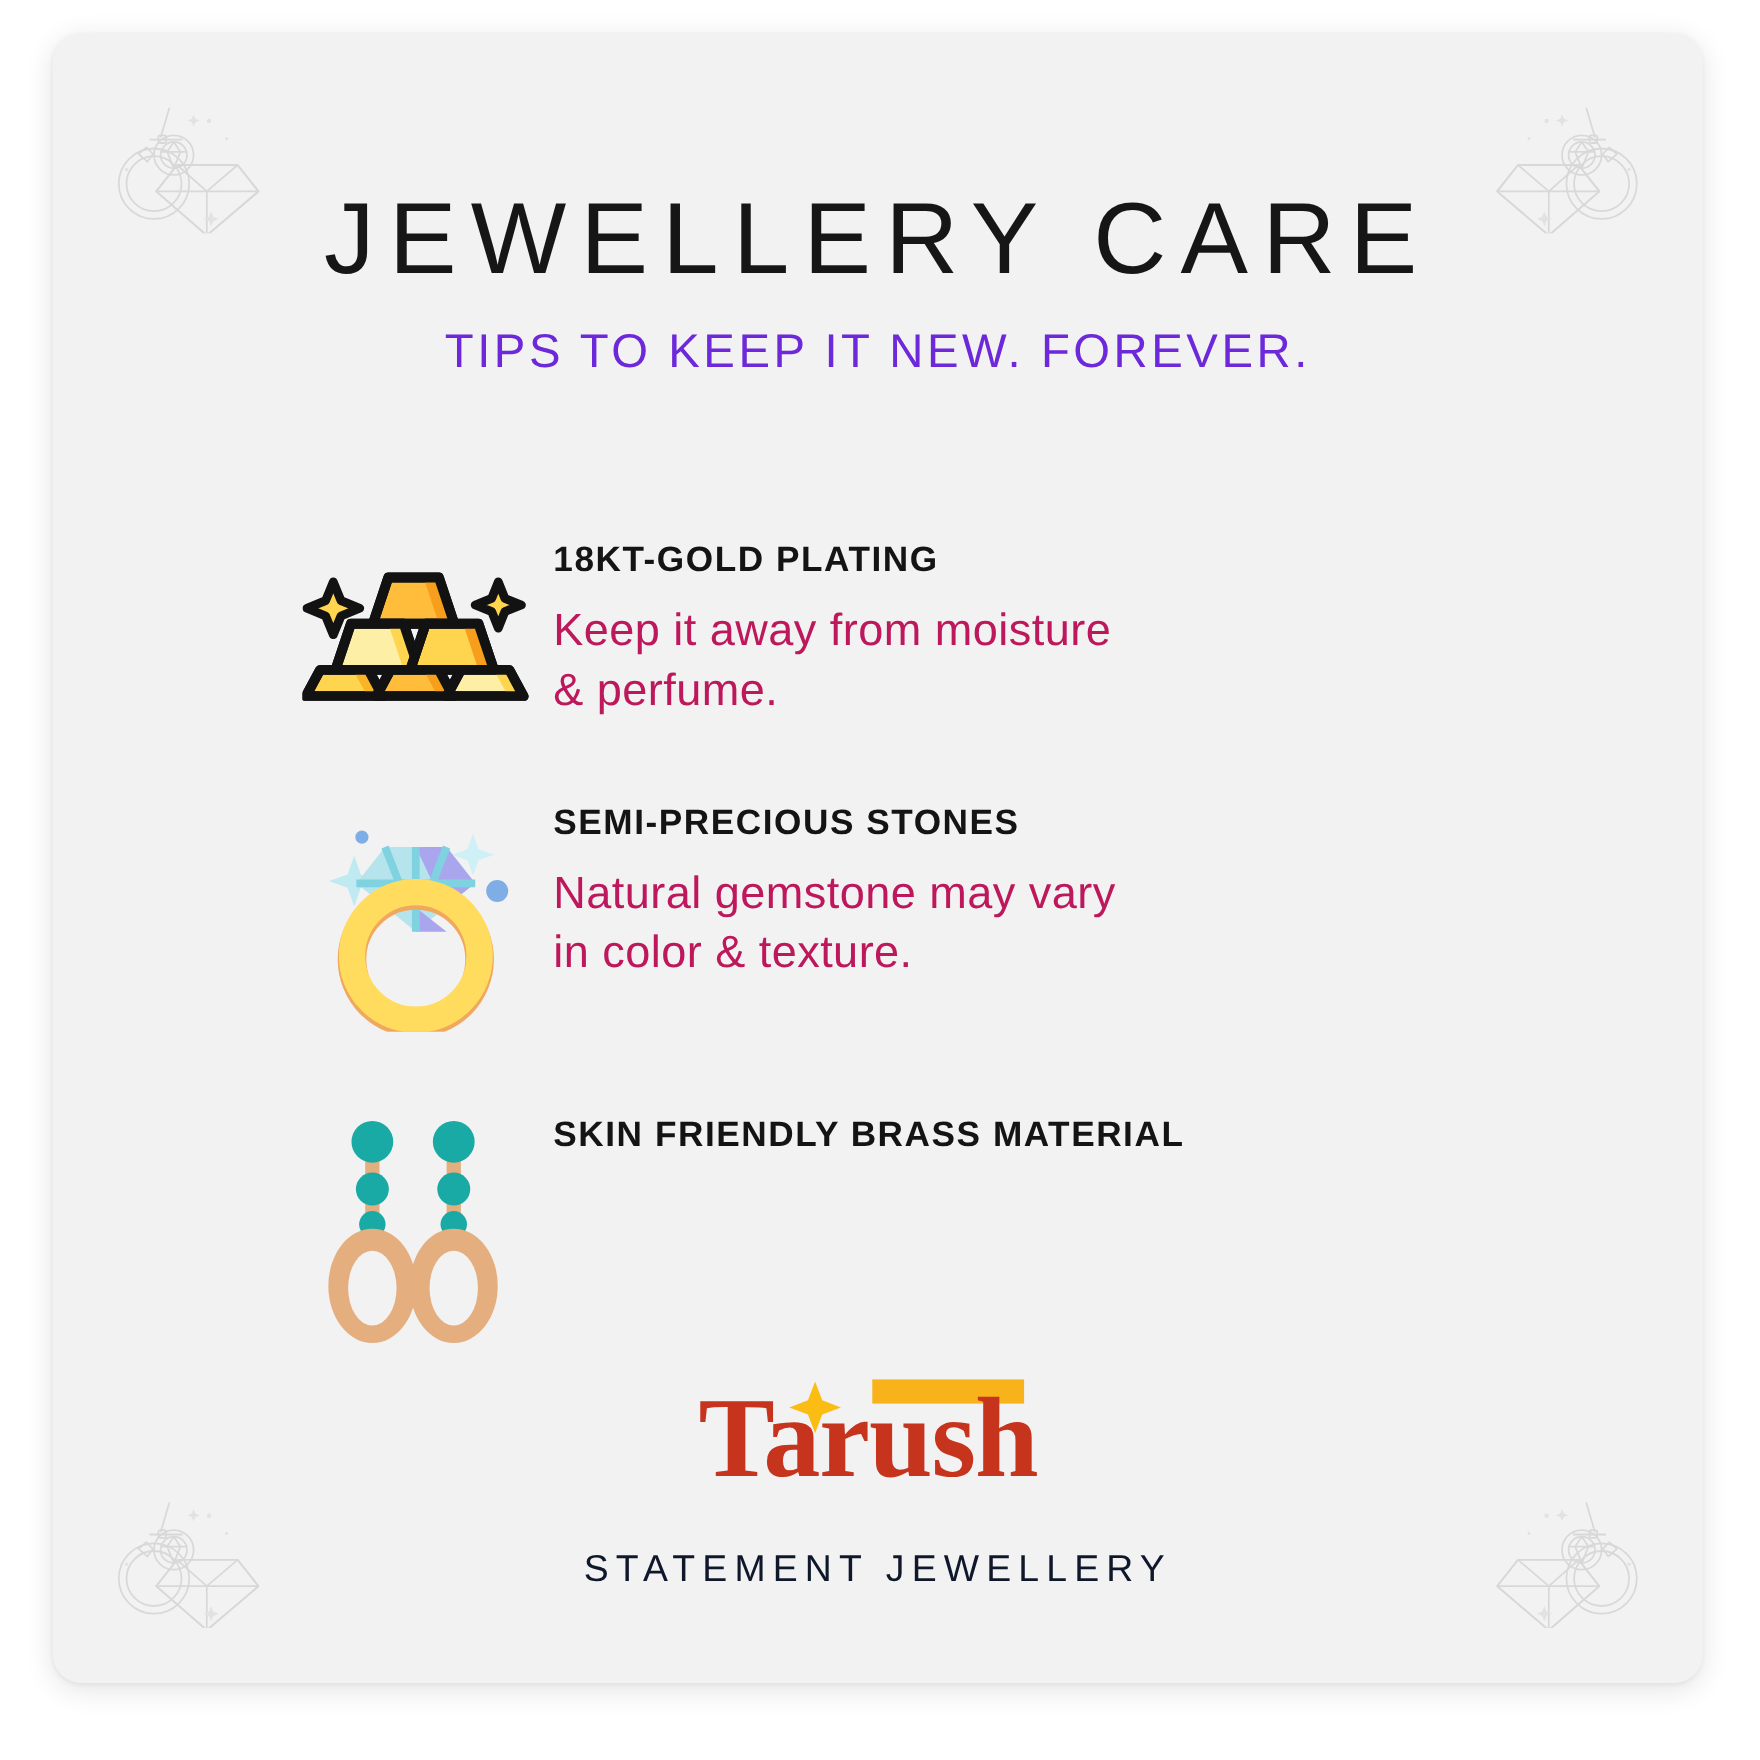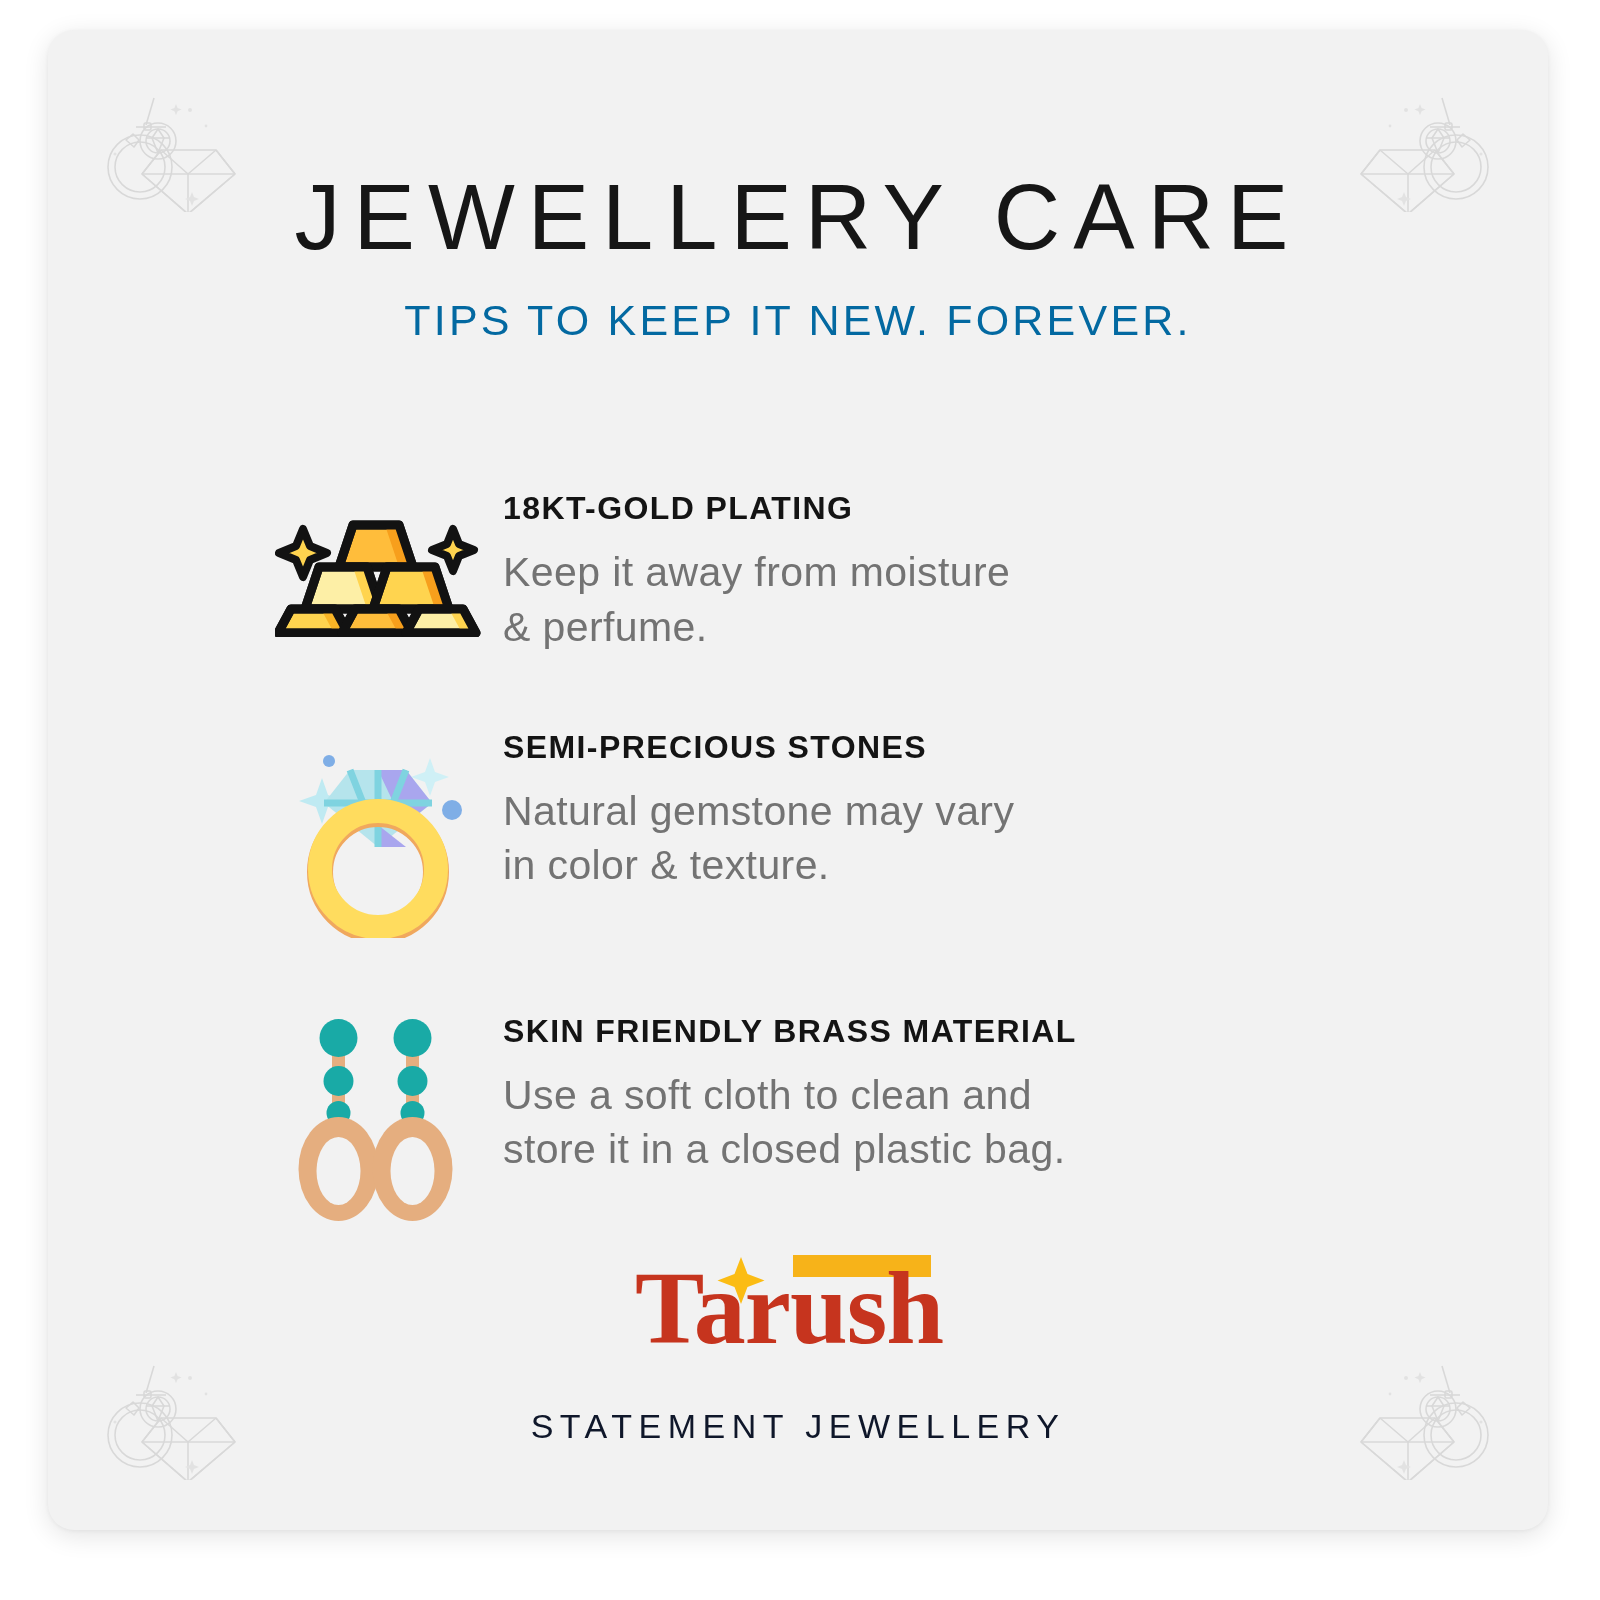--- a/index.html
+++ b/index.html
@@ -57,21 +57,21 @@
     letter-spacing: 13px;
     color: #161616;
     line-height: 1.04;
     white-space: nowrap;
   }
   .subtitle {
     margin-top: 30px;
     font-size: 43px;
     font-weight: 400;
     letter-spacing: 3.2px;
-    color: #0369a1;
+    color: #6d28d9;
     white-space: nowrap;
   }
 
   
   .tips {
     position: absolute;
     left: 205px;
     top: 455px;
     width: 1200px;
   }
@@ -98,21 +98,21 @@
     letter-spacing: 1.4px;
     color: #141414;
     line-height: 1.2;
     white-space: nowrap;
   }
   .tip-body {
     margin-top: 18px;
     font-size: 41px;
     font-weight: 400;
     letter-spacing: 0.4px;
-    color: #737373;
+    color: #be185d;
     line-height: 1.32;
     white-space: pre-line;
   }
 
   
   .tip-1 .tip-icon { padding-top: 14px; }
   .tip-2 .tip-icon { padding-top: 4px; }
   .tip-3 .tip-icon { padding-top: 6px; }
 
   
@@ -361,22 +361,20 @@
               <circle cx="119.5" cy="24" r="19" fill="#19AAA6"></circle>
               <circle cx="119.5" cy="67" r="15" fill="#19AAA6"></circle>
               <circle cx="119.5" cy="99" r="12" fill="#19AAA6"></circle>
               <ellipse cx="119.5" cy="155" rx="40" ry="52" fill="#E5AE7F"></ellipse>
               <ellipse cx="119.5" cy="157" rx="22" ry="34" fill="#f2f2f2"></ellipse>
             </g>
           </svg>
         </div>
         <div class="tip-text">
           <div class="tip-title">SKIN FRIENDLY BRASS MATERIAL</div>
-          <div class="tip-body">Use a soft cloth to clean and
-store it in a closed plastic bag.</div>
         </div>
       </div>
 
     </div>
 
     <div class="footer">
       <div class="logo">
         <svg width="330" height="116" viewBox="0 0 330 116">
 
           <rect x="160" y="12" width="138" height="22" fill="#F7B319"></rect>

